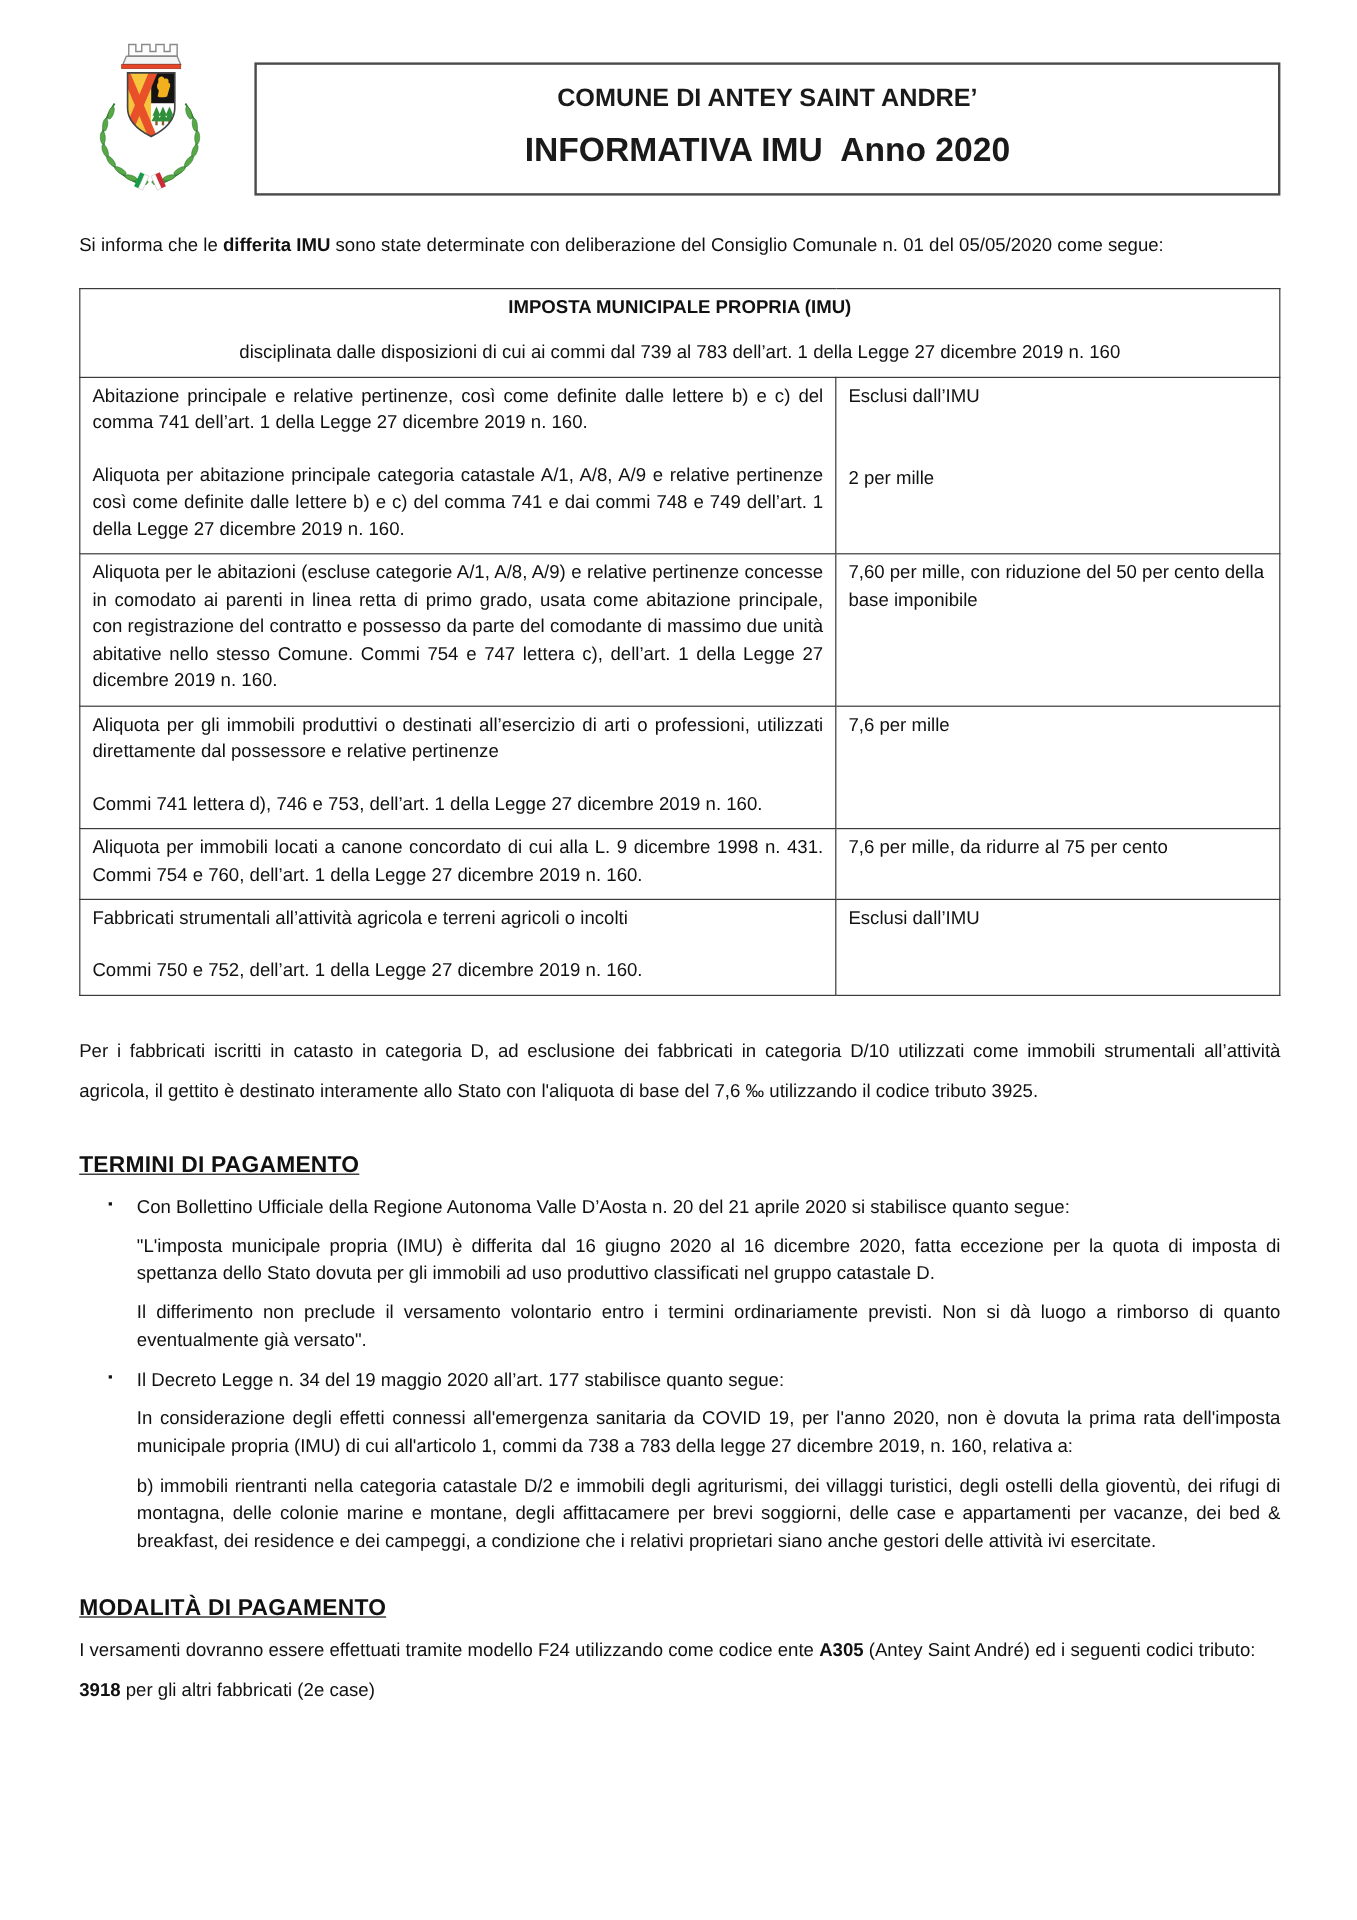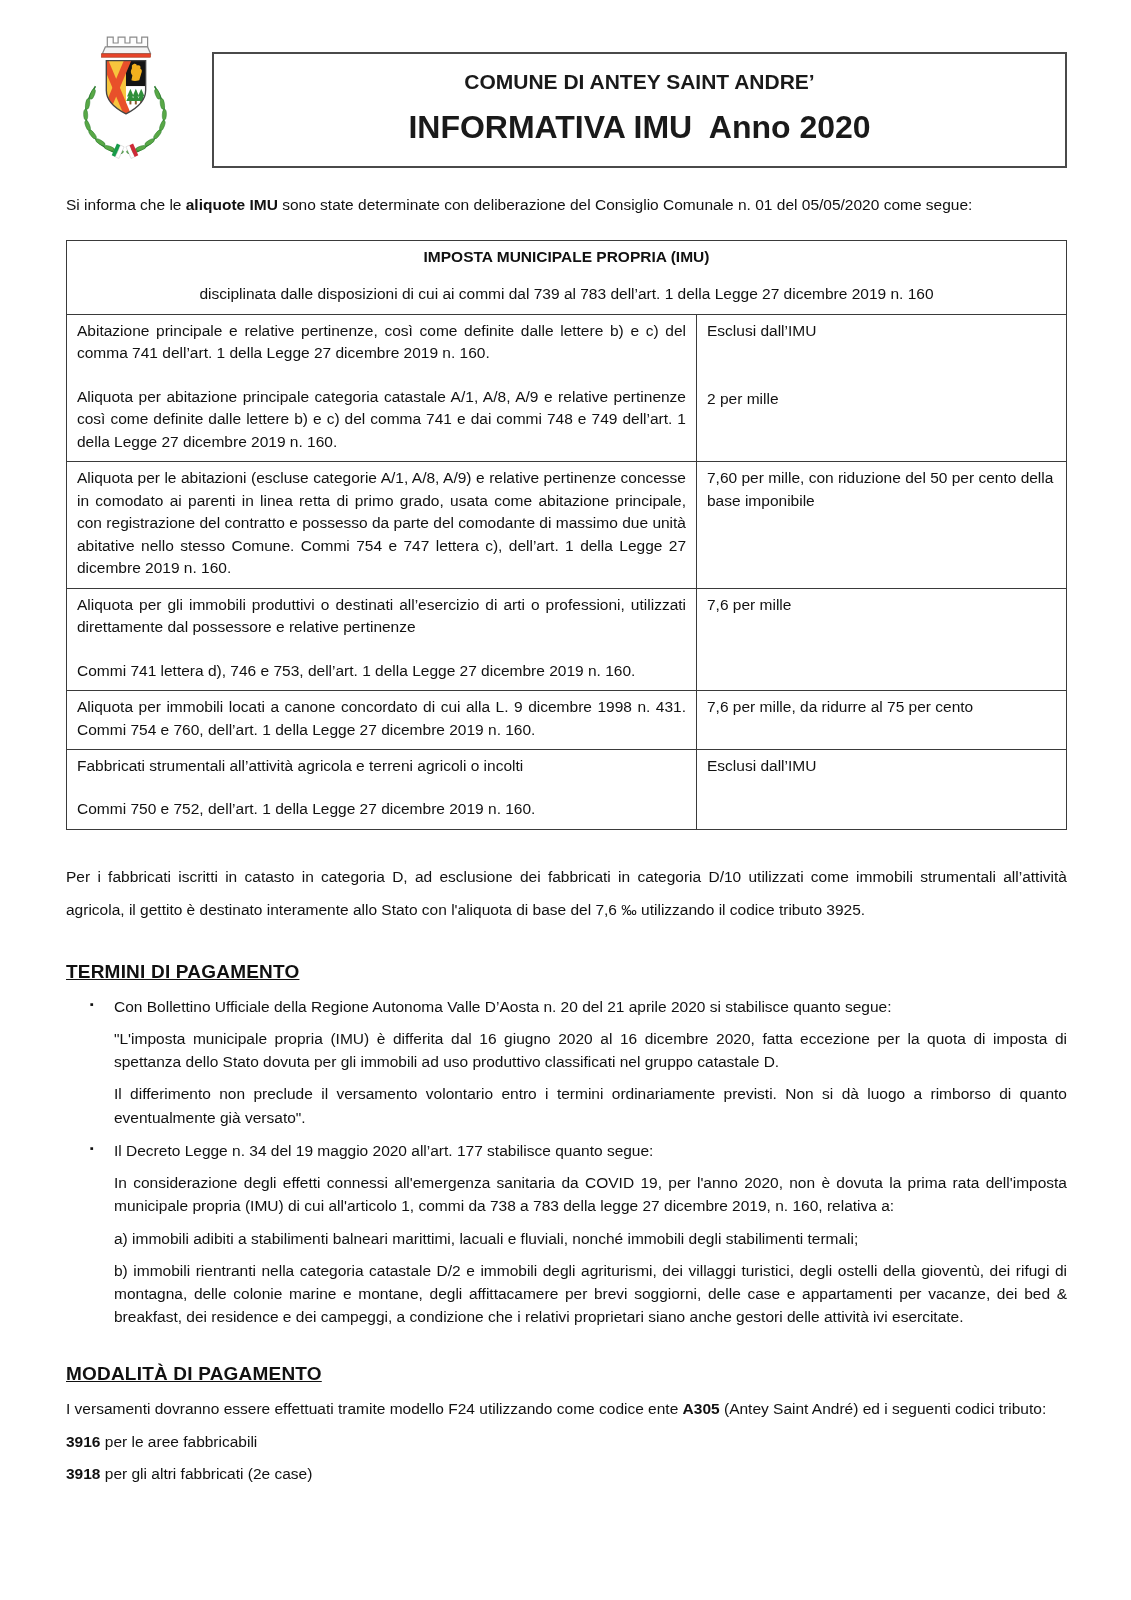--- a/index.html
+++ b/index.html
@@ -14,21 +14,21 @@
 
   
   .header { display:flex; align-items:flex-start;justify-content:center; }
   .logo { width:118px; height:140px; flex:none; }
   .title-box {
     flex:1; margin-left:28px; margin-top:22px;
     border:2px solid #4a4a4a;
     padding:16px 10px 20px; text-align:center;
   }
   .title1 { font-weight:bold; font-size:21px; color:#1a1a1a; }
-  .title2 { font-weight:bold; font-size:32px; margin-top:15px; white-space:pre-wrap; color:#1a1a1a; }
+  .title2 { font-weight:bold; font-size:28px; margin-top:15px; white-space:pre-wrap; color:#1a1a1a; }
 
   .intro { margin-top:26px; }
 
   
   table.imu { width:100%; border-collapse:collapse; margin-top:26px; }
   table.imu td { border:1.6px solid #3a3a3a; vertical-align:top; padding:5px 10px 8px 10px; line-height:1.45; }
   td.thead { text-align:center; padding:9px 10px 12px; }
   .tbl-title { font-weight:bold; }
   .tbl-subtitle { margin-top:15px; }
   td.c-left { width:63%; text-align:justify; }
@@ -119,21 +119,21 @@
           <rect x="5" y="0" width="4" height="13" fill="#ce2b37" transform="rotate(-24)"></rect>
         </g>
       </svg>
     </div>
     <div class="title-box">
       <div class="title1">COMUNE DI ANTEY SAINT ANDRE’</div>
       <div class="title2">INFORMATIVA IMU  Anno 2020</div>
     </div>
   </div>
 
-  <p class="intro"><span>Si informa che le </span><b class="inline-bold">aliquote IMU</b><span> sono state determinate con deliberazione del Consiglio Comunale n. 01 del 05/05/2020 come segue:</span></p>
+  <p class="intro"><span>Si informa che le </span><b class="inline-bold">differita IMU</b><span> sono state determinate con deliberazione del Consiglio Comunale n. 01 del 05/05/2020 come segue:</span></p>
 
   <table class="imu">
     <tbody>
       <tr>
         <td class="thead" colspan="2">
           <div class="tbl-title">IMPOSTA MUNICIPALE PROPRIA (IMU)</div>
           <div class="tbl-subtitle">disciplinata dalle disposizioni di cui ai commi dal 739 al 783 dell’art. 1 della Legge 27 dicembre 2019 n. 160</div>
         </td>
       </tr>
       <tr>
@@ -189,25 +189,23 @@
 
   <ul class="bullets">
     <li class="bullet">
       <span>Con Bollettino Ufficiale della Regione Autonoma Valle D’Aosta n. 20 del 21 aprile 2020 si stabilisce quanto segue:</span>
       <p class="sub-para" style="margin-left:0">"L'imposta municipale propria (IMU) è differita dal 16 giugno 2020 al 16 dicembre 2020, fatta eccezione per la quota di imposta di spettanza dello Stato dovuta per gli immobili ad uso produttivo classificati nel gruppo catastale D.</p>
       <p class="sub-para" style="margin-left:0">Il differimento non preclude il versamento volontario entro i termini ordinariamente previsti. Non si dà luogo a rimborso di quanto eventualmente già versato".</p>
     </li>
     <li class="bullet">
       <span>Il Decreto Legge n. 34 del 19 maggio 2020 all’art. 177 stabilisce quanto segue:</span>
       <p class="sub-para" style="margin-left:0">In considerazione degli effetti connessi all'emergenza sanitaria da COVID 19, per l'anno 2020, non è dovuta la prima rata dell'imposta municipale propria (IMU) di cui all'articolo 1, commi da 738 a 783 della legge 27 dicembre 2019, n. 160, relativa a:</p>
-      <p class="sub-para" style="margin-left:0">a) immobili adibiti a stabilimenti balneari marittimi, lacuali e fluviali, nonché immobili degli stabilimenti termali;</p>
       <p class="sub-para" style="margin-left:0">b) immobili rientranti nella categoria catastale D/2 e immobili degli agriturismi, dei villaggi turistici, degli ostelli della gioventù, dei rifugi di montagna, delle colonie marine e montane, degli affittacamere per brevi soggiorni, delle case e appartamenti per vacanze, dei bed &amp; breakfast, dei residence e dei campeggi, a condizione che i relativi proprietari siano anche gestori delle attività ivi esercitate.</p>
     </li>
   </ul>
 
   <h2 class="section-heading">MODALITÀ DI PAGAMENTO</h2>
 
   <p class="mod-para"><span>I versamenti dovranno essere effettuati tramite modello F24 utilizzando come codice ente </span><b class="inline-bold">A305</b><span> (Antey Saint André) ed i seguenti codici tributo:</span></p>
 
-  <p class="code-line"><b class="inline-bold">3916</b><span> per le aree fabbricabili</span></p>
   <p class="code-line"><b class="inline-bold">3918</b><span> per gli altri fabbricati (2e case)</span></p>
 
 </div>
 
 </body></html>

